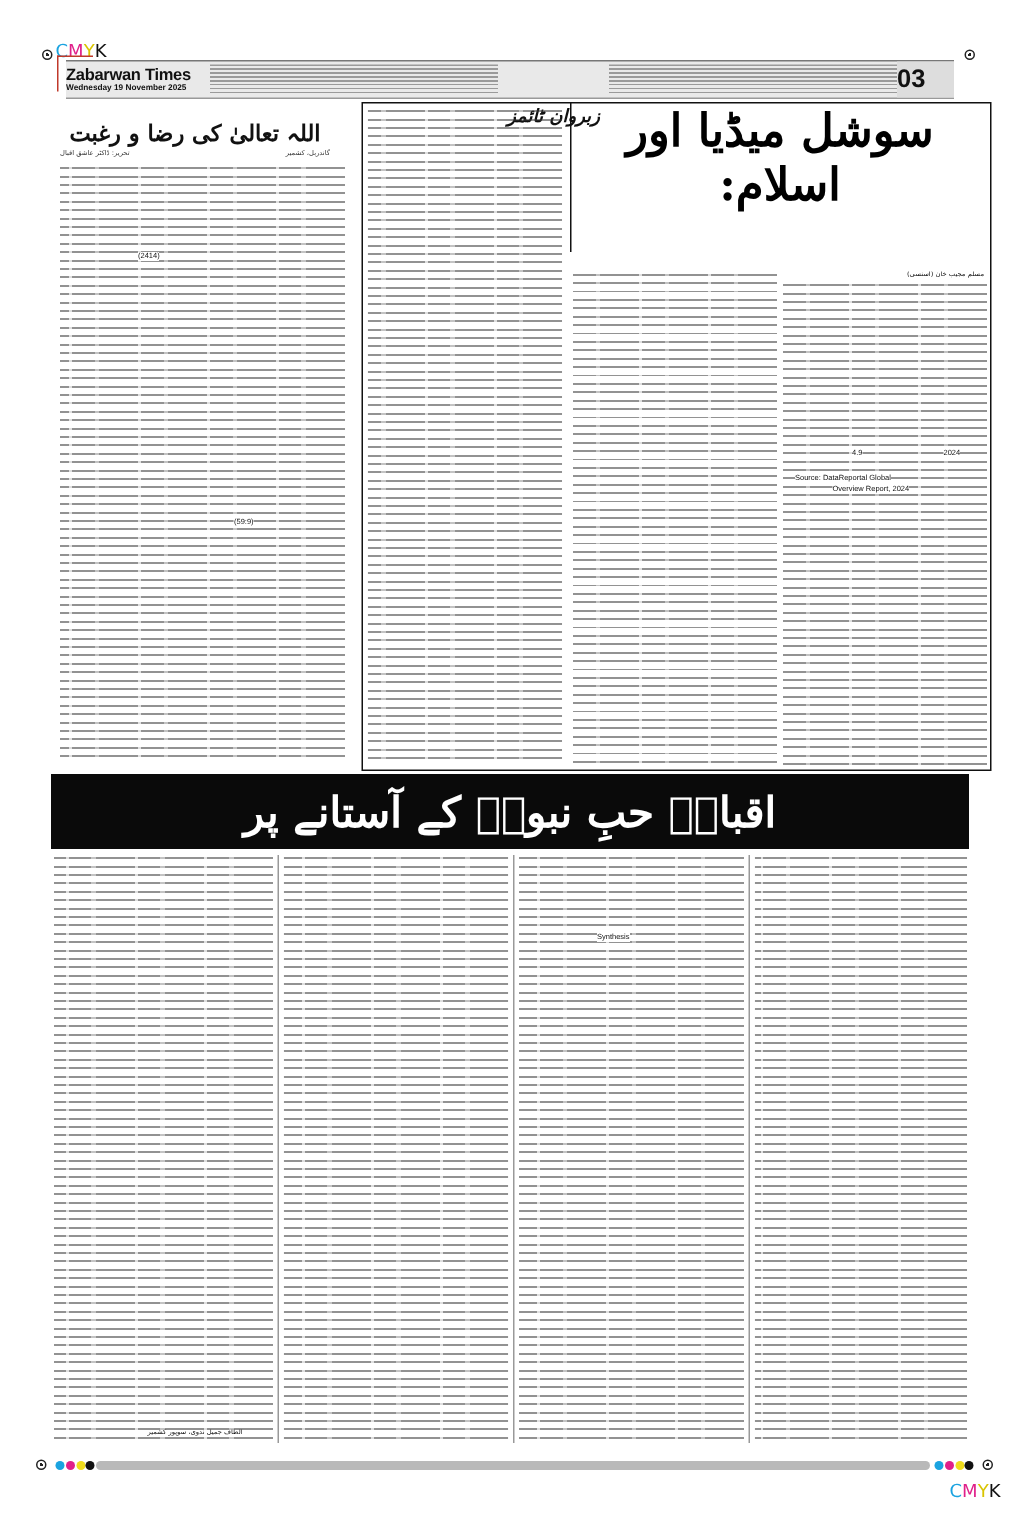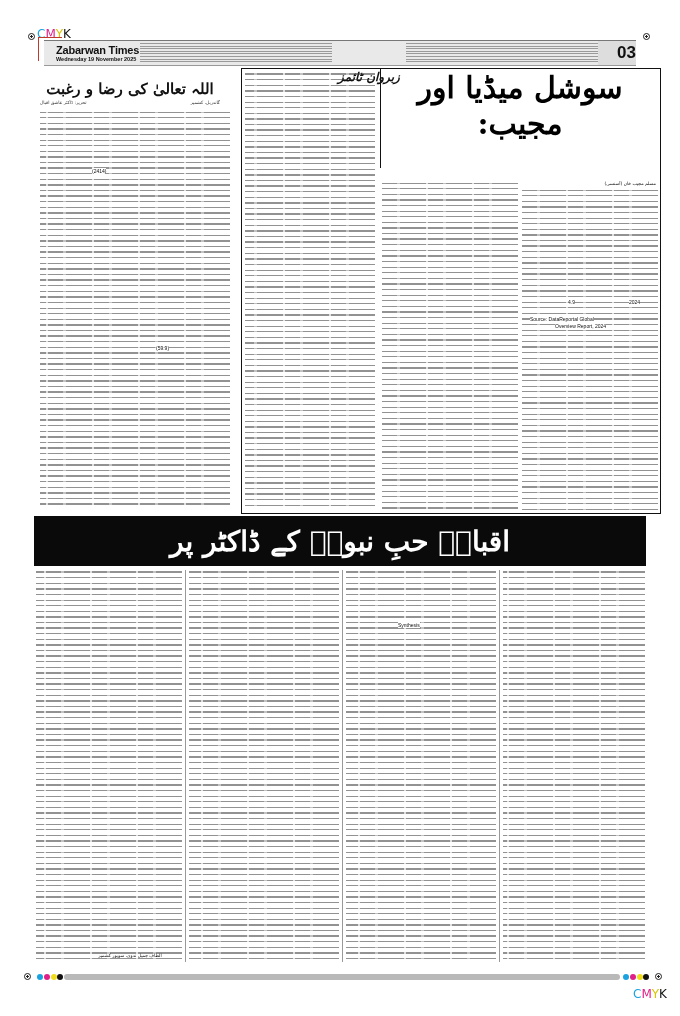--- a/index.html
+++ b/index.html
@@ -6,26 +6,26 @@
   html, body { width: 680px; height: 1016px; background: #ffffff; overflow: hidden; }
   body { position: relative; font-family: "DejaVu Sans", sans-serif; color: #111; }
 
   .reg-mark { position: absolute; width: 7px; height: 7px; border-radius: 50%; border: 1px solid #222; background: radial-gradient(circle, #222 30%, #fff 32%); }
   .cmyk-label { position: absolute; font-family: "DejaVu Sans", sans-serif; font-size: 12px; font-weight: normal; letter-spacing: 0; }
   .cmyk-label .c { color: #1aa3e0; } .cmyk-label .m { color: #e0208a; } .cmyk-label .y { color: #d9c400; } .cmyk-label .k { color: #111; }
   .red-corner { position: absolute; left: 38px; top: 37px; width: 24px; height: 24px; border-left: 1px solid #c0392b; border-top: 1px solid #c0392b; }
 
   
   .header { position: absolute; left: 44px; top: 40px; width: 592px; height: 26px; background: #e9e9e9; border-top: 1px solid #777; border-bottom: 1px solid #999; display: flex; align-items: center; }
-  .h-left { width: 96px; padding-left: 12px; }
+  .h-left { width: 96px; padding-left: 0; }
   .brand-en { font-family: "Liberation Sans", sans-serif; font-weight: bold; font-size: 11px; line-height: 12px; color: #111; letter-spacing: -0.2px; }
   .date-en { font-family: "Liberation Sans", sans-serif; font-weight: bold; font-size: 5.5px; line-height: 7px; color: #111; }
   .stripes { flex: 1; height: 20px; background: repeating-linear-gradient(to bottom, #9a9a9a 0 1px, #e9e9e9 1px 2.6px); }
   .brand-ur { width: 74px; text-align: center; font-family: "DejaVu Serif", serif; font-size: 12px; font-weight: bold; font-style: italic; color: #111; direction: rtl; margin-top: 48px; }
-  .page-no { width: 38px; text-align: right; font-family: "Liberation Sans", sans-serif; font-weight: 900; font-size: 17px; color: #111; background: #ddd; height: 24px; line-height: 24px; }
+  .page-no { width: 38px; text-align: left; font-family: "Liberation Sans", sans-serif; font-weight: 900; font-size: 17px; color: #111; background: #ddd; height: 24px; line-height: 24px; }
 
   
   .col { position: absolute; overflow: hidden; }
   .lines { width: 100%; height: 100%; background:
       repeating-linear-gradient(to bottom, transparent 0 1.5px, #3a3a3a 1.5px 2.8px, transparent 2.8px 5.6px);
       -webkit-mask: repeating-linear-gradient(to left, #000 0 26px, rgba(0,0,0,0.55) 26px 29px, #000 29px 44px, rgba(0,0,0,0.3) 44px 46px);
       mask: repeating-linear-gradient(to left, #000 0 26px, rgba(0,0,0,0.55) 26px 29px, #000 29px 44px, rgba(0,0,0,0.3) 44px 46px);
       opacity: 0.55; }
 
   
@@ -83,38 +83,38 @@
 </div>
 <div class="en-src" style="left:92px;top:168px;">(2414)</div>
 <div class="en-src" style="left:156px;top:345px;">(59:9)</div>
 
 <div class="box"></div>
 <div class="col" style="left:245px;top:72px;width:130px;height:438px;">
   <div class="lines"></div>
 </div>
 <div class="box-divider-v"></div>
 <div class="box-title">
-  <span class="l1">سوشل میڈیا اور مجیب:</span>
+  <span class="l1">سوشل میڈیا اور اسلام:</span>
 </div>
 <div class="col" style="left:580px;top:181px;width:76px;height:6px;">
   <div style="font-size:4.5px;direction:rtl;text-align:right;">مسلم مجیب خان (آسنسی)</div>
 </div>
 <div class="col" style="left:382px;top:181px;width:136px;height:329px;">
   <div class="lines"></div>
 </div>
 <div class="col" style="left:522px;top:188px;width:136px;height:322px;">
   <div class="lines"></div>
 </div>
 <div class="en-src" style="left:629px;top:299px;">2024</div>
 <div class="en-src" style="left:568px;top:299px;">4.9</div>
 <div class="en-src" style="left:530px;top:316px;">Source: DataReportal Global</div>
 <div class="en-src" style="left:555px;top:323px;">Overview Report, 2024</div>
 
 <div class="banner">
-  <div class="banner-title">اقبالؒ حبِ نبویؐ کے ڈاکٹر پر</div>
+  <div class="banner-title">اقبالؒ حبِ نبویؐ کے آستانے پر</div>
 </div>
 
 <div class="col" style="left:36px;top:570px;width:146px;height:392px;">
   <div class="lines"></div>
 </div>
 <div class="rule-v" style="left:185px;top:570px;height:392px;"></div>
 <div class="col" style="left:189px;top:570px;width:150px;height:392px;">
   <div class="lines"></div>
 </div>
 <div class="rule-v" style="left:342px;top:570px;height:392px;"></div>

